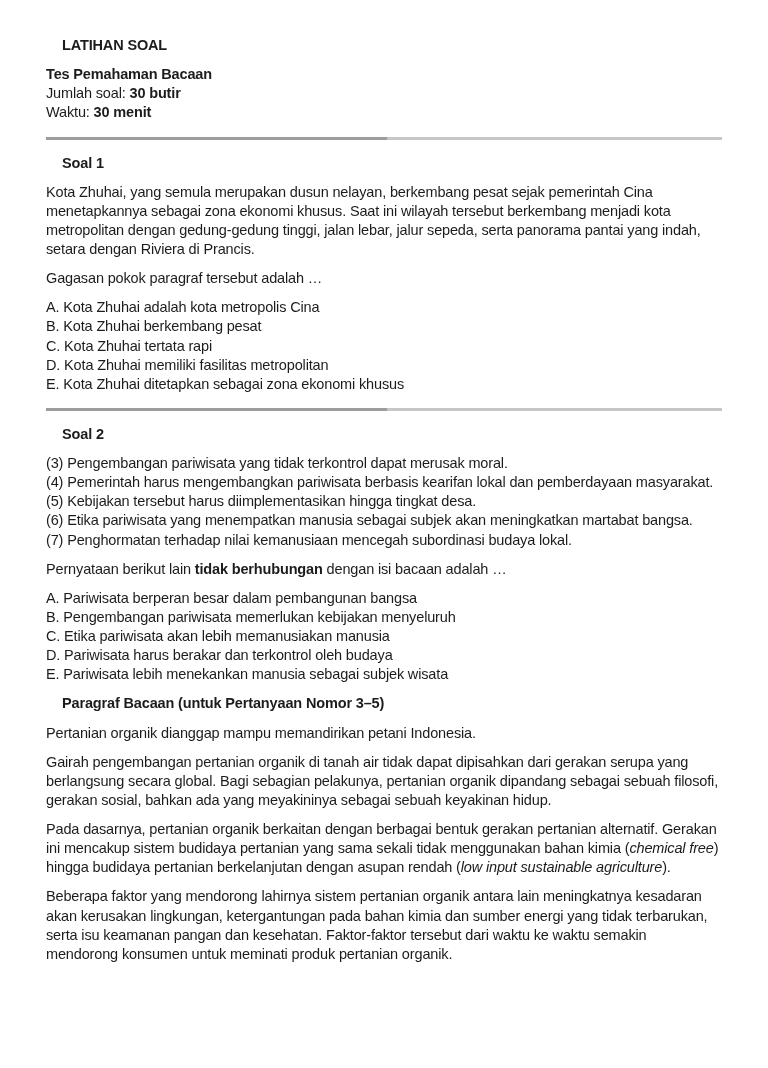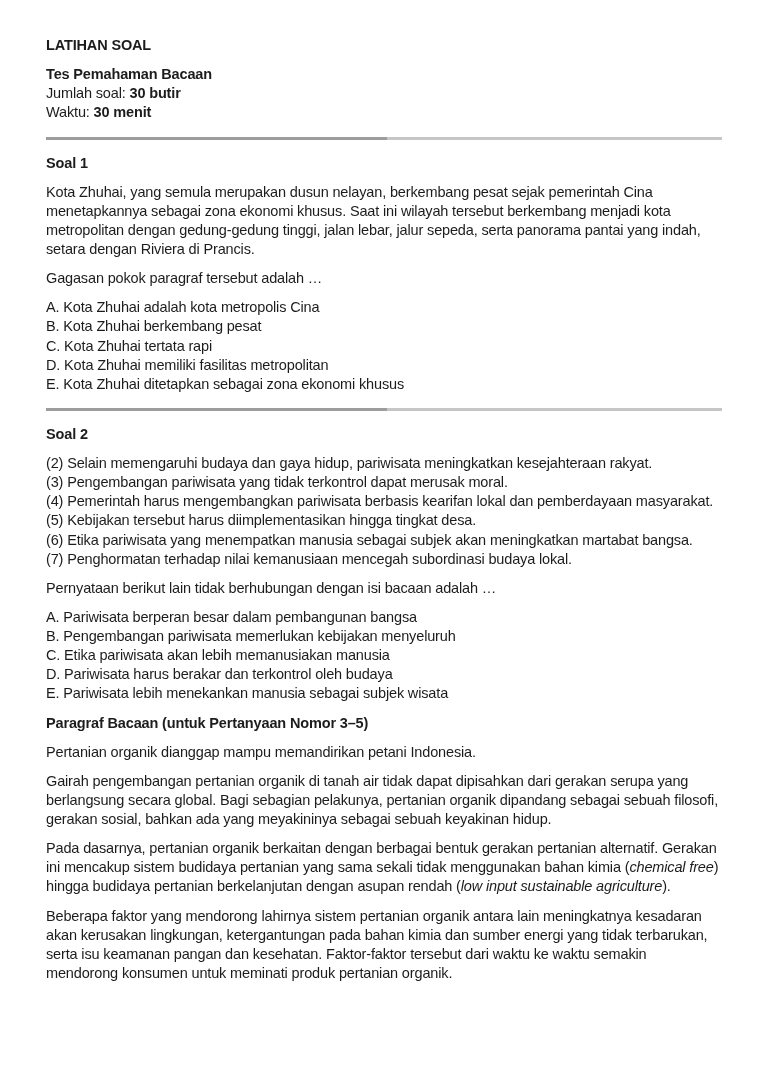--- a/index.html
+++ b/index.html
@@ -16,21 +16,21 @@
     line-height: 1.32;
     letter-spacing: -0.15px;
     color: #1c1c1c;
   }
   .page {
     width: 768px;
     min-height: 1068px;
     padding: 36px 46px 40px 46px;
   }
   p, h1, h2 { margin: 0; font-size: inherit; }
-  .h { font-weight: 700; }
+  .h { font-weight: 700; margin-left: 16px; }
   .mb { margin-bottom: 10px; }
   .line { margin: 0; }
   .group { margin-bottom: 10px; }
   .rule {
     border: none;
     height: 3px;
     margin: 14px 0;
     background: linear-gradient(to right, #9d9d9d 0%, #9d9d9d 50.5%, #c6c6c6 50.5%, #c6c6c6 100%);
   }
 </style>
@@ -57,28 +57,27 @@
       <p class="line">D. Kota Zhuhai memiliki fasilitas metropolitan</p>
       <p class="line">E. Kota Zhuhai ditetapkan sebagai zona ekonomi khusus</p>
     </div>
   </section>
 
   <hr class="rule">
 
   <section>
     <h2 class="h mb">Soal 2</h2>
     <div class="group">
-      <p class="line">(2) Selain memengaruhi budaya dan gaya hidup, pariwisata meningkatkan kesejahteraan rakyat.</p>
       <p class="line">(3) Pengembangan pariwisata yang tidak terkontrol dapat merusak moral.</p>
       <p class="line">(4) Pemerintah harus mengembangkan pariwisata berbasis kearifan lokal dan pemberdayaan masyarakat.</p>
       <p class="line">(5) Kebijakan tersebut harus diimplementasikan hingga tingkat desa.</p>
       <p class="line">(6) Etika pariwisata yang menempatkan manusia sebagai subjek akan meningkatkan martabat bangsa.</p>
       <p class="line">(7) Penghormatan terhadap nilai kemanusiaan mencegah subordinasi budaya lokal.</p>
     </div>
-    <p class="mb"><span>Pernyataan berikut lain </span><span style="font-weight: 400; text-align: center;">tidak berhubungan</span><span> dengan isi bacaan adalah …</span></p>
+    <p class="mb"><span>Pernyataan berikut lain </span><span style="font-weight: 700; text-align: center;">tidak berhubungan</span><span> dengan isi bacaan adalah …</span></p>
     <div class="group">
       <p class="line">A. Pariwisata berperan besar dalam pembangunan bangsa</p>
       <p class="line">B. Pengembangan pariwisata memerlukan kebijakan menyeluruh</p>
       <p class="line">C. Etika pariwisata akan lebih memanusiakan manusia</p>
       <p class="line">D. Pariwisata harus berakar dan terkontrol oleh budaya</p>
       <p class="line">E. Pariwisata lebih menekankan manusia sebagai subjek wisata</p>
     </div>
   </section>
 
   <section>

